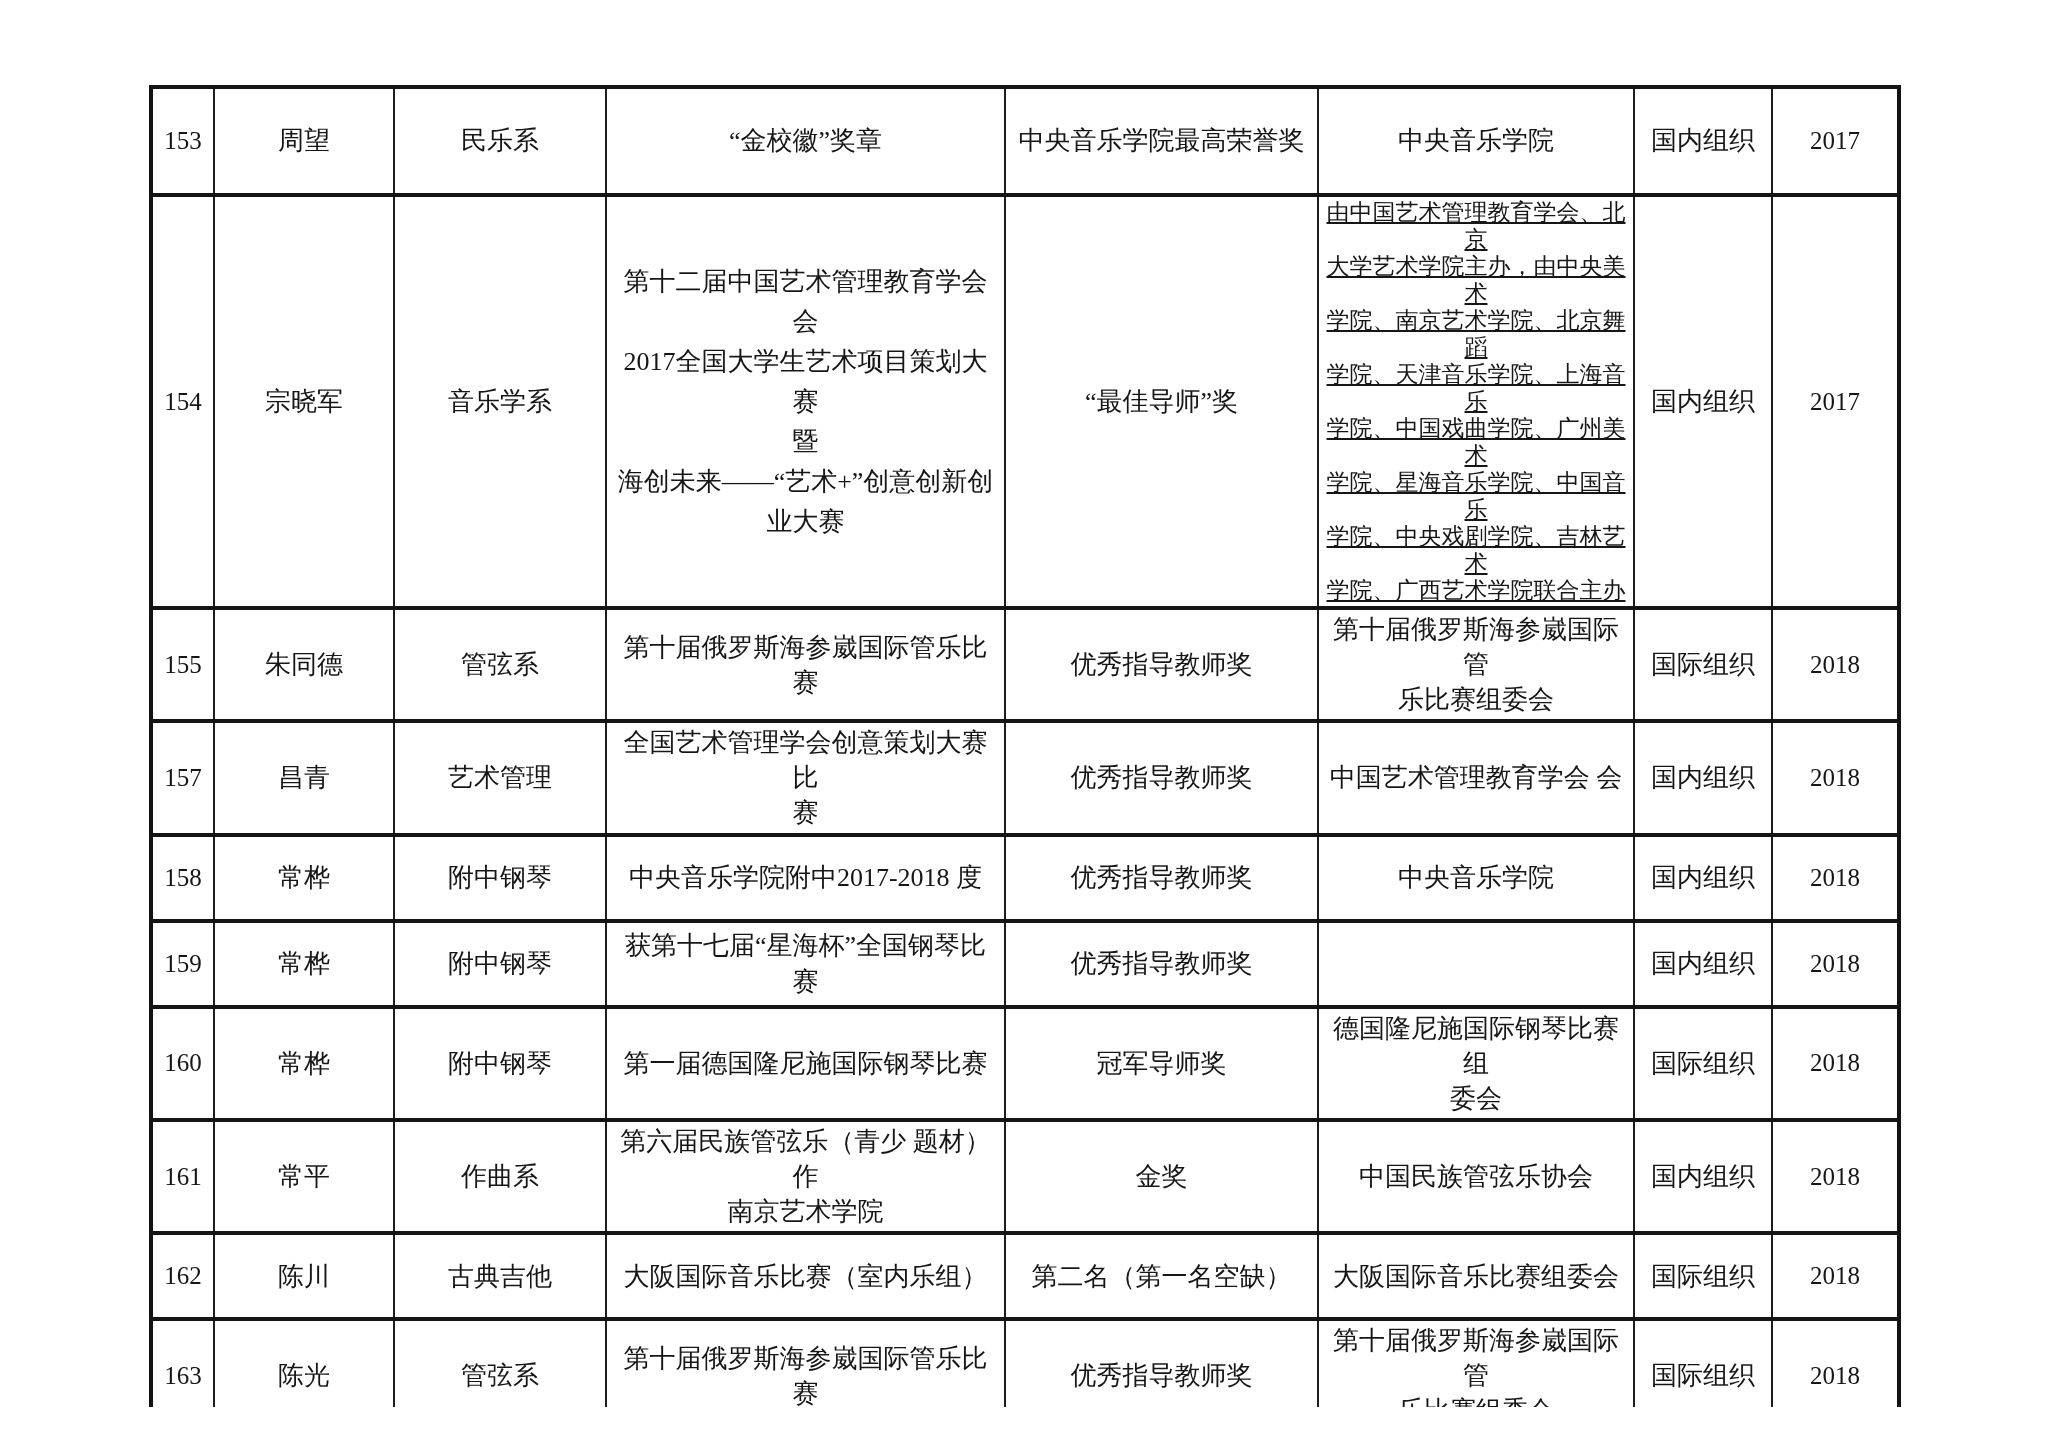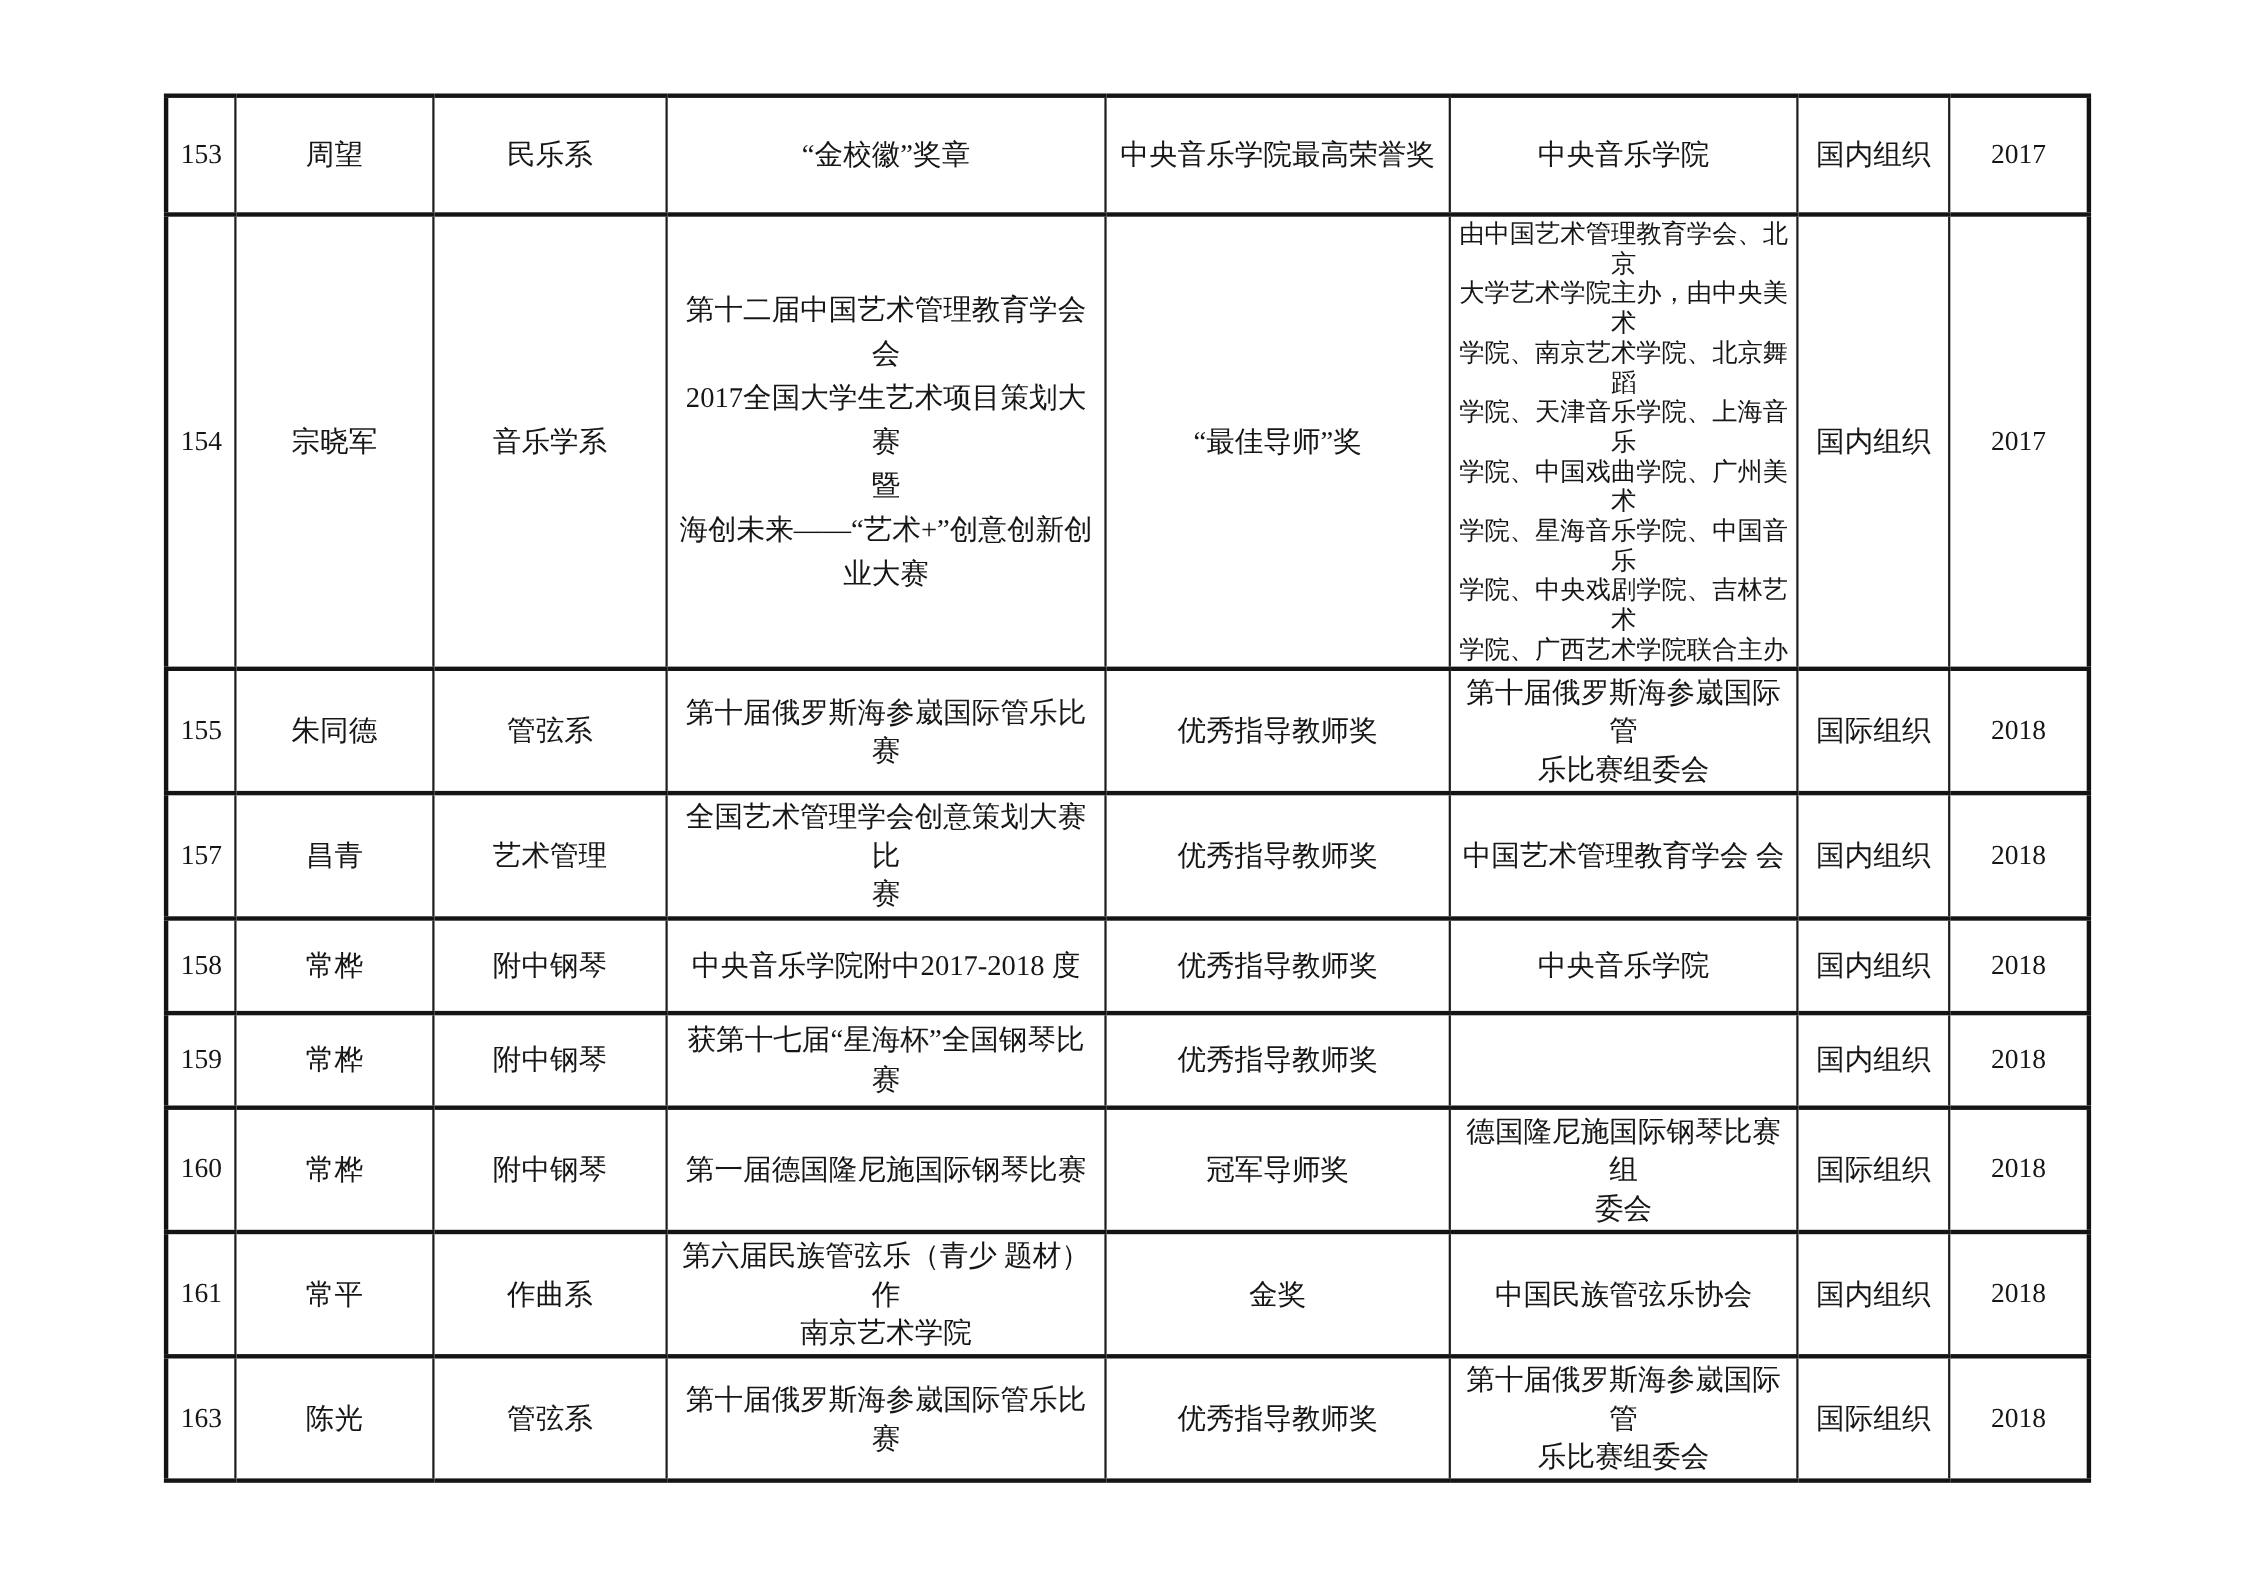--- a/index.html
+++ b/index.html
@@ -40,20 +40,21 @@
   }
   .awards-table tbody tr { height: 86px; }
   .awards-table tbody tr:nth-child(1) { height: 108px; }
   .awards-table tbody tr:nth-child(2) { height: 231px; }
   
   .awards-table tr.r-154 td[data-name="cell-organization"] {
     font-size: 23px;
     line-height: 27px;
     padding: 2px 4px;
     text-align: center;
+    text-decoration: underline;
   }
   .awards-table tr.r-154 td[data-name="cell-competition"] {
     line-height: 40px;
   }
   td[data-name="cell-number"] { font-size: 25px; }
   td[data-name="cell-year"]   { font-size: 25px; font-family: Liberation Serif, serif; }
 </style>
 </head>
 <body>
 
@@ -159,20 +160,30 @@
           <td data-name="cell-number">161</td>
           <td data-name="cell-teacher-name">常平</td>
           <td data-name="cell-department">作曲系</td>
           <td data-name="cell-competition">第六届民族管弦乐（青少 题材）作
 南京艺术学院</td>
           <td data-name="cell-award">金奖</td>
           <td data-name="cell-organization">中国民族管弦乐协会</td>
           <td data-name="cell-org-type">国内组织</td>
           <td data-name="cell-year">2018</td>
         </tr>
+        <tr class="r-162" data-name="table-row">
+          <td data-name="cell-number">162</td>
+          <td data-name="cell-teacher-name">陈川</td>
+          <td data-name="cell-department">古典吉他</td>
+          <td data-name="cell-competition">大阪国际音乐比赛（室内乐组）</td>
+          <td data-name="cell-award">第二名（第一名空缺）</td>
+          <td data-name="cell-organization">大阪国际音乐比赛组委会</td>
+          <td data-name="cell-org-type">国际组织</td>
+          <td data-name="cell-year">2018</td>
+        </tr>
         <tr class="r-163" data-name="table-row">
           <td data-name="cell-number">163</td>
           <td data-name="cell-teacher-name">陈光</td>
           <td data-name="cell-department">管弦系</td>
           <td data-name="cell-competition">第十届俄罗斯海参崴国际管乐比赛</td>
           <td data-name="cell-award">优秀指导教师奖</td>
           <td data-name="cell-organization">第十届俄罗斯海参崴国际管
 乐比赛组委会</td>
           <td data-name="cell-org-type">国际组织</td>
           <td data-name="cell-year">2018</td>

